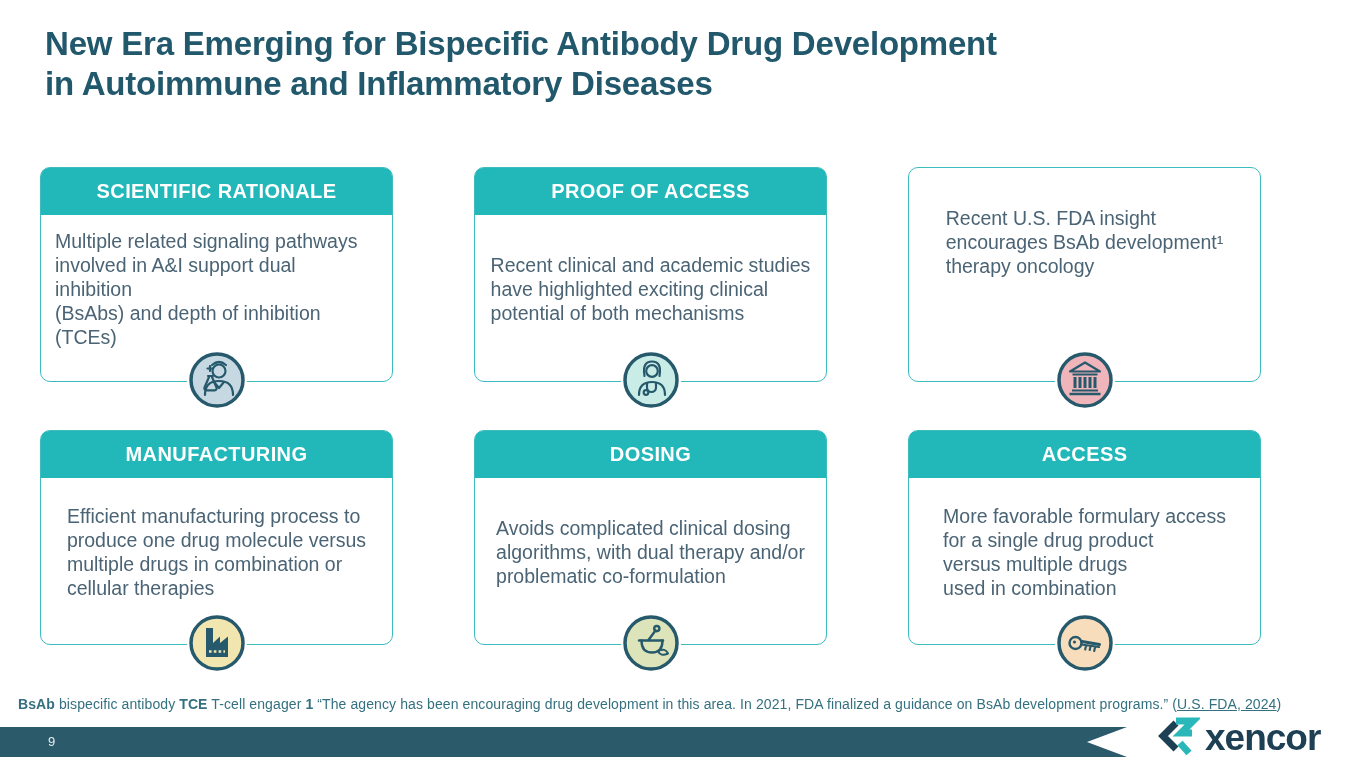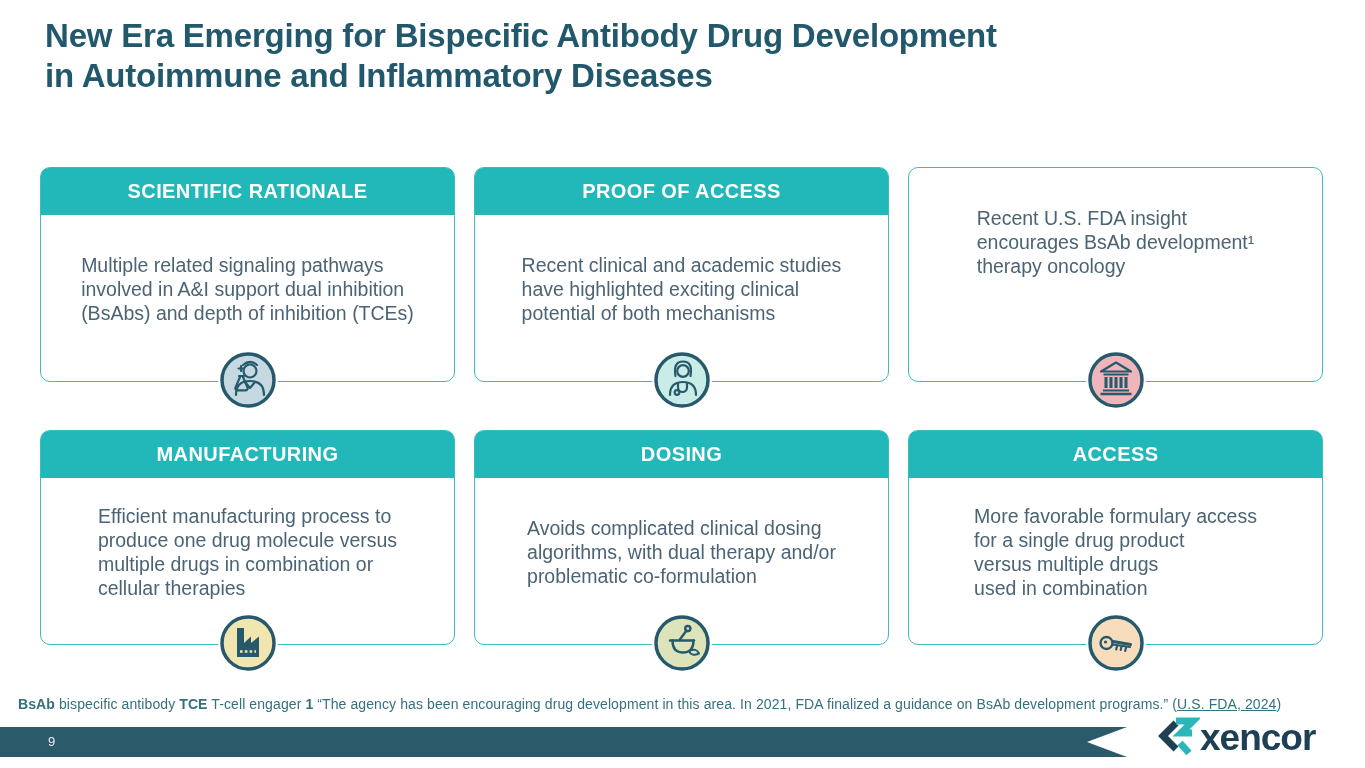--- a/index.html
+++ b/index.html
@@ -6,35 +6,35 @@
   html,body { width:1365px; height:768px; }
   body {
     font-family:"Liberation Sans", sans-serif;
     background:#ffffff;
     position:relative;
     overflow:hidden;
   }
   .slide { position:absolute; inset:0; background:#ffffff; }
 
   .title {
-    position:absolute; left:45px; top:16px;
+    position:absolute; left:45px; top:24px;
     font-size:33px; font-weight:bold; color:#21586c;
     line-height:40px; letter-spacing:-0.2px;
     white-space:pre-line;
   }
 
   .cards {
     position:absolute; left:40px; top:167px;
     display:grid;
     grid-template-columns:415px 415px 415px;
     column-gap:19px; row-gap:48px;
   }
   .card {
     position:relative;
-    width:415px; height:215px;
+    width:353px; height:215px;
     border:1.5px solid #3dbcbe;
     border-radius:10px;
     background:#ffffff;
   }
   .card-header {
     height:47px;
     background:#22b8ba;
     border-radius:8px 8px 0 0;
     display:flex; align-items:center; justify-content:center;
     color:#ffffff; font-weight:bold; font-size:20px; letter-spacing:0.4px;
@@ -67,21 +67,21 @@
     background:#2b5a6b;
     clip-path:polygon(0 0, 100% 0, calc(100% - 40px) 50%, 100% 100%, 0 100%);
   }
   .page-number {
     position:absolute; left:48px; top:0;
     line-height:30px; font-size:13px; color:#e7edef;
   }
 
   .logo {
     position:absolute; left:1152px; top:712px;
-    display:flex; align-items:center; 
+    display:flex; align-items:center; gap:5px;
   }
   .logo-text {
     font-size:37px; font-weight:bold; color:#1e4055;
     letter-spacing:-1px; line-height:52px;
   }
 </style>
 </head>
 <body>
 
 <div class="slide">

